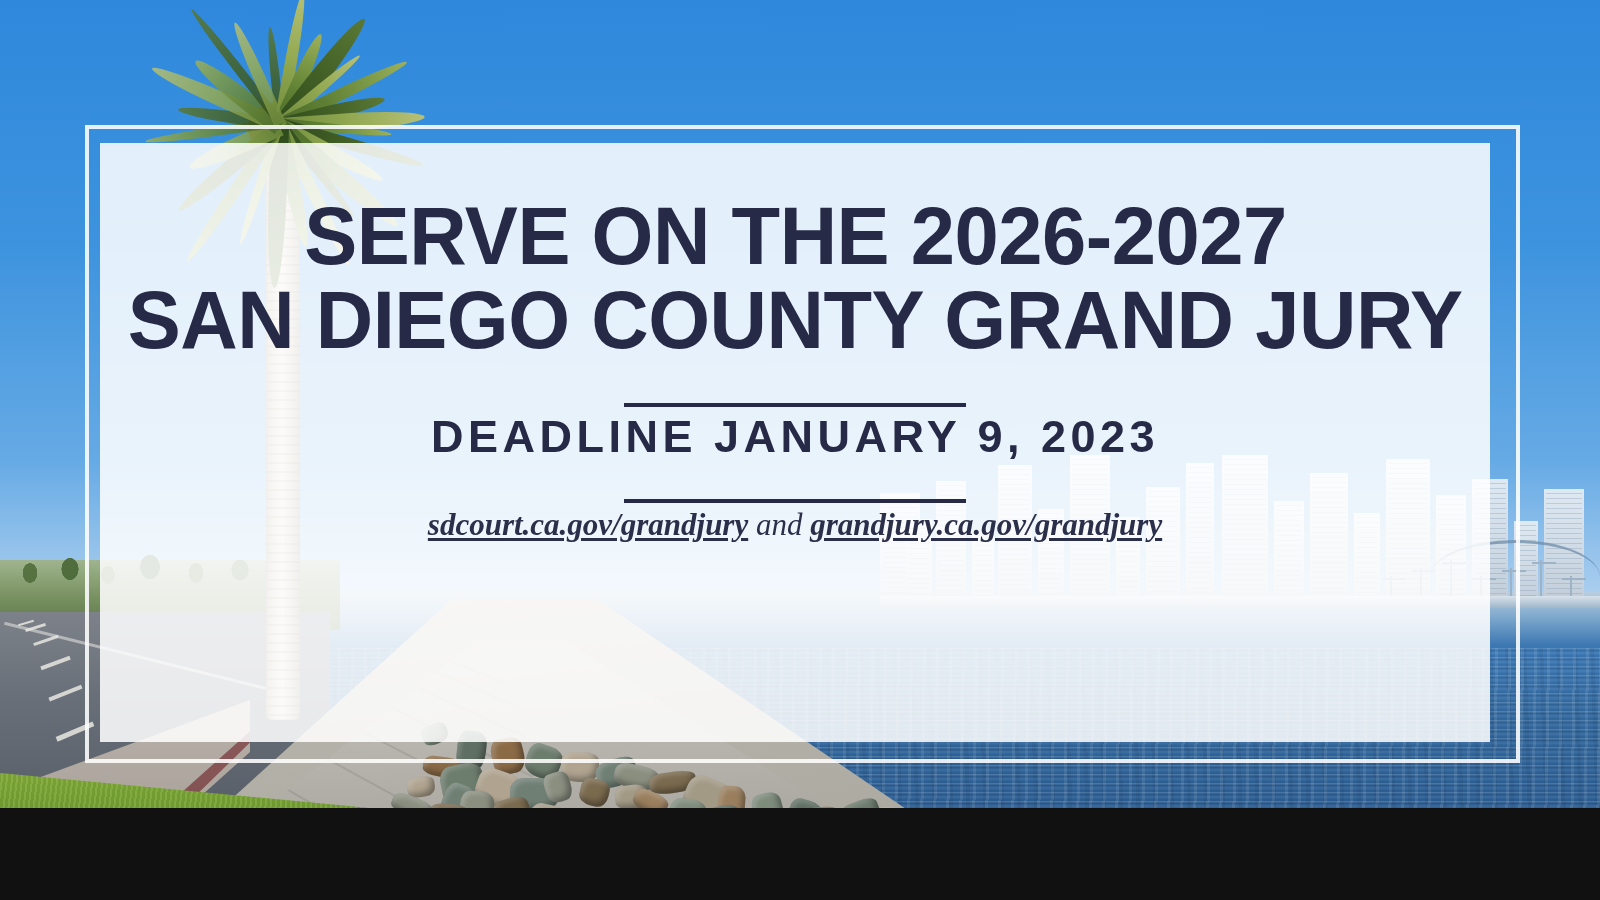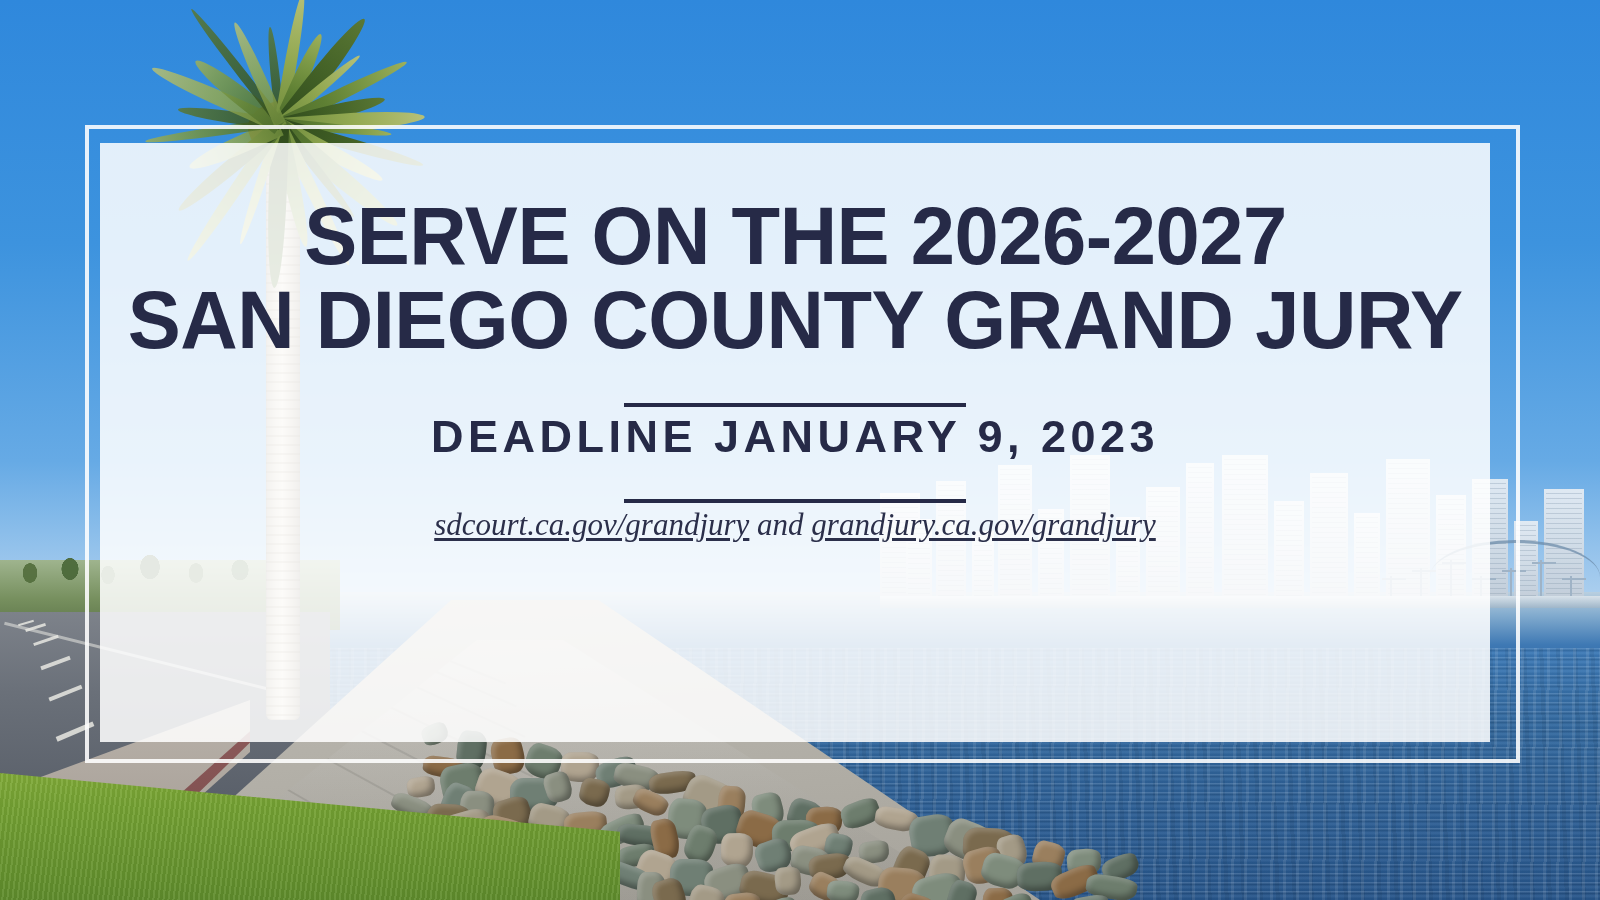--- a/index.html
+++ b/index.html
@@ -1,17 +1,17 @@
 <!DOCTYPE html>
 <html><head>
 <meta charset="utf-8">
 <style>
   html,body{margin:0;padding:0;background:#111;}
   #stage{
-    position:relative;width:1600px;height:900px;overflow:hidden;
+    position:relative;width:1600px;height:808px;overflow:hidden;
     font-family:"Liberation Sans",sans-serif;
     background:#3b92de;
   }
   .layer{position:absolute;}
 
   
   #sky{left:0;top:0;width:1600px;height:640px;
     background:linear-gradient(180deg,#2f88dc 0%,#3d93de 38%,#66aae5 72%,#a8cdee 92%,#cfe0ee 100%);}
 
   
@@ -131,21 +131,21 @@
   #rule1{margin-top:44px;}
   #rule2{margin-top:34px;}
   .sub{color:#262a47;font-weight:700;font-size:45px;letter-spacing:4.5px;
     text-align:center;line-height:1.26;}
   #sub1{margin-top:36px;}
   #sub2{margin-top:2px;}
   .foot{font-family:"Liberation Serif",serif;font-style:italic;
     color:#2b2f4a;font-size:31px;text-align:center;line-height:1.28;}
   #foot1{margin-top:34px;}
   #foot2{margin-top:2px;}
-  .u{text-decoration:underline;text-underline-offset:3px;}
+  .u{text-decoration:underline;text-underline-offset:3px;font-weight:bold;}
 </style>
 </head>
 <body>
 
 <div id="stage">
 
   <div id="sky" class="layer"></div>
   <div id="bay-far" class="layer"></div>
 
   <div id="skyline" class="layer">

